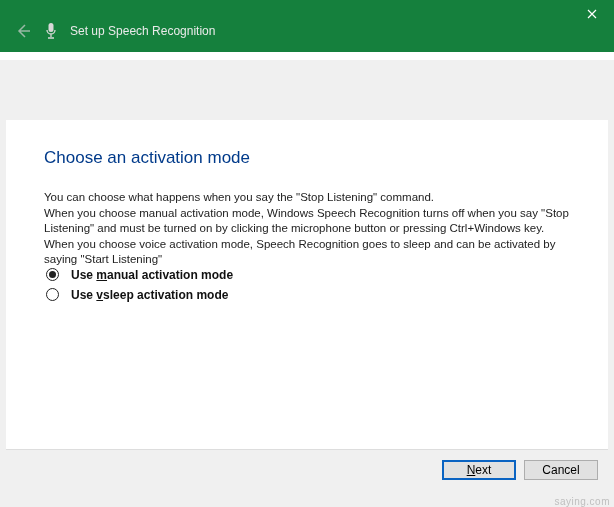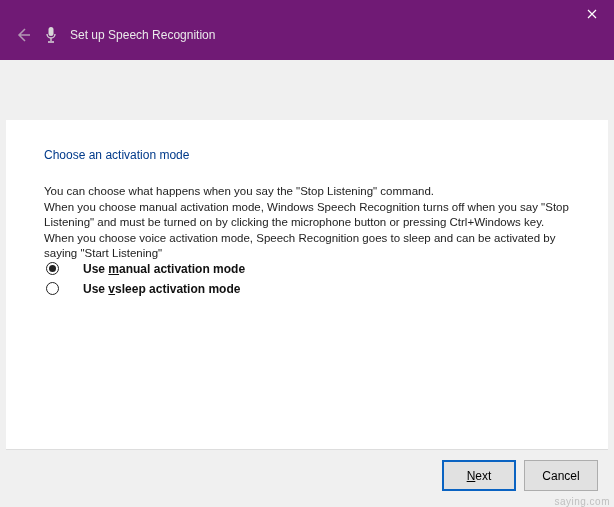--- a/index.html
+++ b/index.html
@@ -1,19 +1,19 @@
 <!DOCTYPE html>
 <html><head>
   <meta charset="utf-8">
   <style>
     * { margin: 0; padding: 0; box-sizing: border-box; font-family: "Segoe UI", Tahoma, sans-serif; }
     body { width: 614px; height: 507px; background: #fff; overflow: hidden; }
     .titlebar {
-      background: #701a75;
-      height: 60px;
+      background: #15803d;
+      height: 52px;
       position: relative;
       color: #fff;
       display: flex;
       align-items: center;
       text-align: right;
     }
     .close-btn {
       position: absolute; top: 0; right: 0; width: 44px; height: 28px;
       display: flex; align-items: center; justify-content: center;
       color: #fff; cursor: pointer;
@@ -25,33 +25,33 @@
     }
     .back-arrow { width: 18px; height: 18px; display: flex; align-items: center; justify-content: center; opacity: 0.7; }
     .back-arrow svg { width: 16px; height: 16px; }
     .mic-icon { width: 14px; height: 18px; display: flex; align-items: center; justify-content: center; }
     .title-text { font-size: 12px; color: #eaeaea; }
     .content {
       padding: 28px 38px 10px 38px;
     }
     .heading {
       color: #003a8a;
-      font-size: 12px;
+      font-size: 17px;
       font-weight: 400;
       margin-bottom: 22px;
     }
     .desc {
       font-size: 11.5px;
       color: #222;
       line-height: 1.35;
       max-width: 540px;
     }
     .options { margin-left: 2px; }
     .radio-row {
-      display: flex; align-items: center; gap: 24px;
+      display: flex; align-items: center; gap: 12px;
       margin-bottom: 6px; cursor: pointer;
     }
     .radio {
       width: 13px; height: 13px; border: 1px solid #222; border-radius: 50%;
       display: flex; align-items: center; justify-content: center;
     }
     .radio.checked::after {
       content: ""; width: 7px; height: 7px; background: #222; border-radius: 50%;
     }
     .radio-label { font-size: 12px; font-weight: 700; color: #111; }
@@ -65,21 +65,21 @@
     }
     .page {
       position: absolute; top: 60px; left: 6px; right: 6px; bottom: 58px;
       background: #fff;
     }
     .outer {
       position: absolute; top: 60px; left: 0; right: 0; bottom: 0;
       background: #f0f0f0;
     }
     .btn {
-      min-width: 74px; height: 31px; font-size: 12px;
+      min-width: 74px; height: 20px; font-size: 12px;
       background: #e1e1e1; border: 1px solid #adadad;
       cursor: pointer; padding: 0 8px;
     }
     .btn.primary {
       border: 2px solid #0a63c2;
       background: #e1e1e1;
     }
     .watermark {
       position: absolute; bottom: 0; right: 4px;
       font-size: 10px; color: #bfbfbf; letter-spacing: 0.5px;

